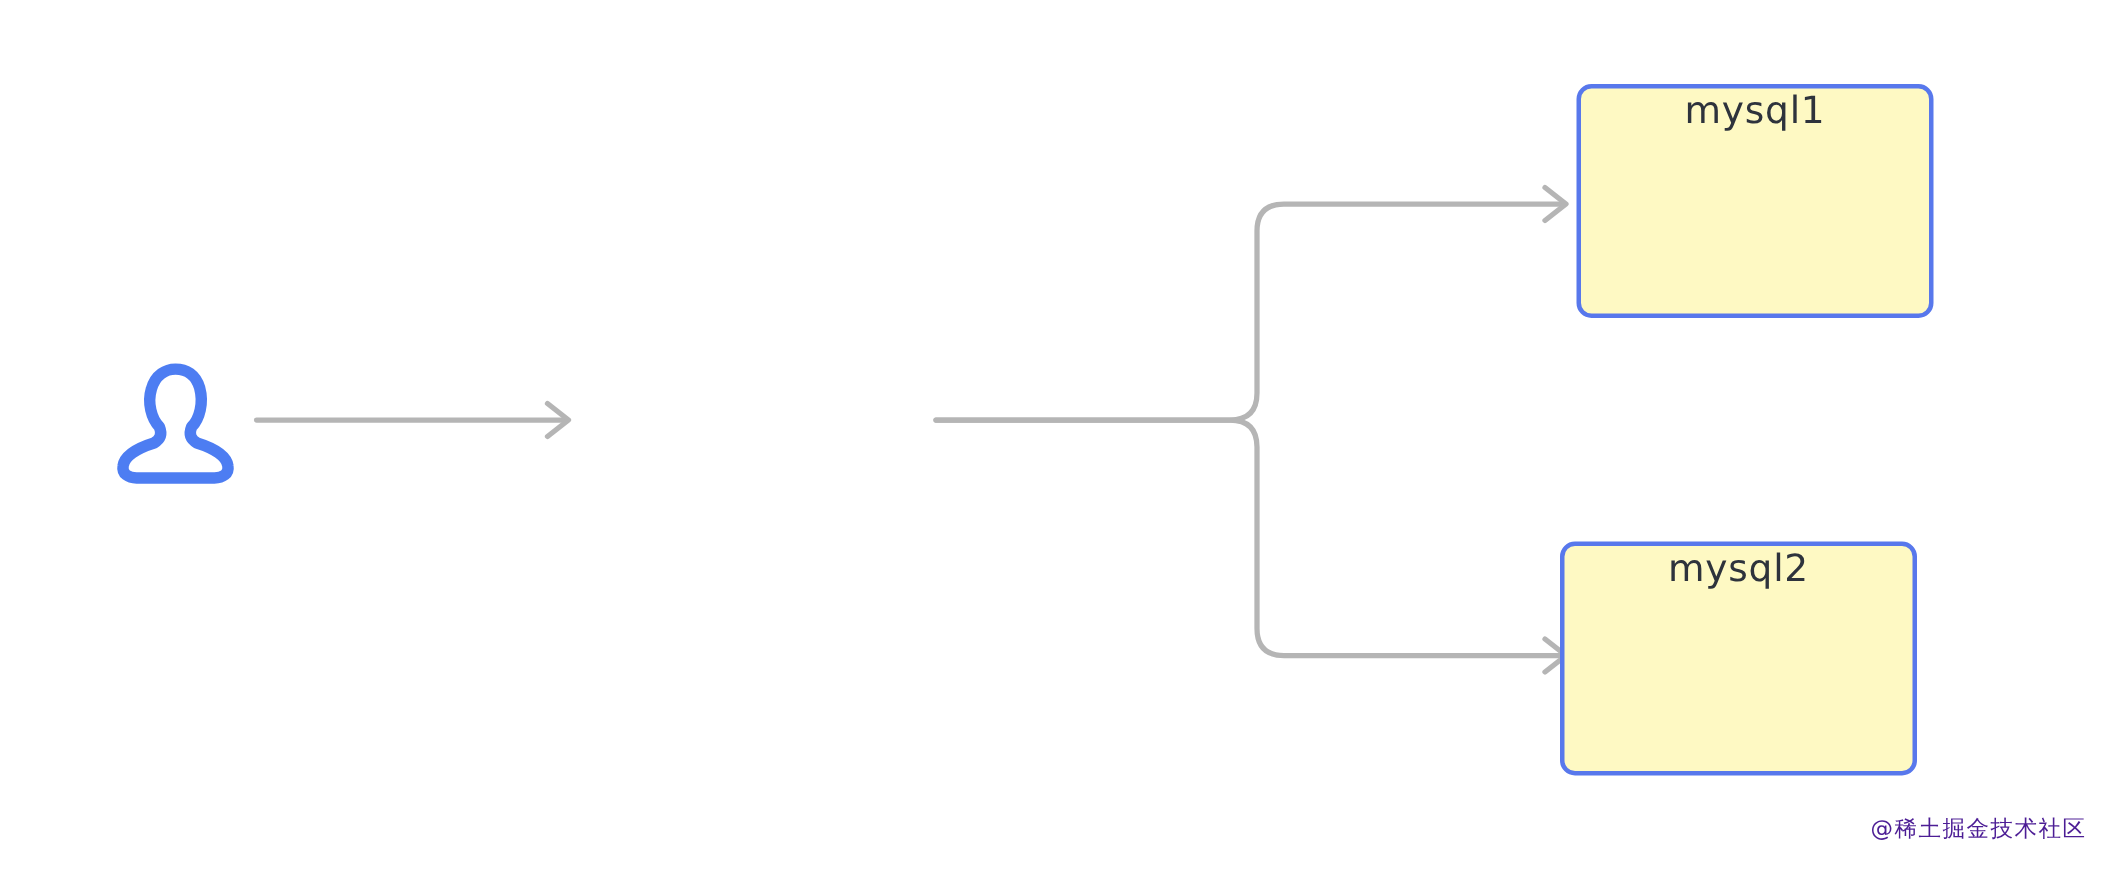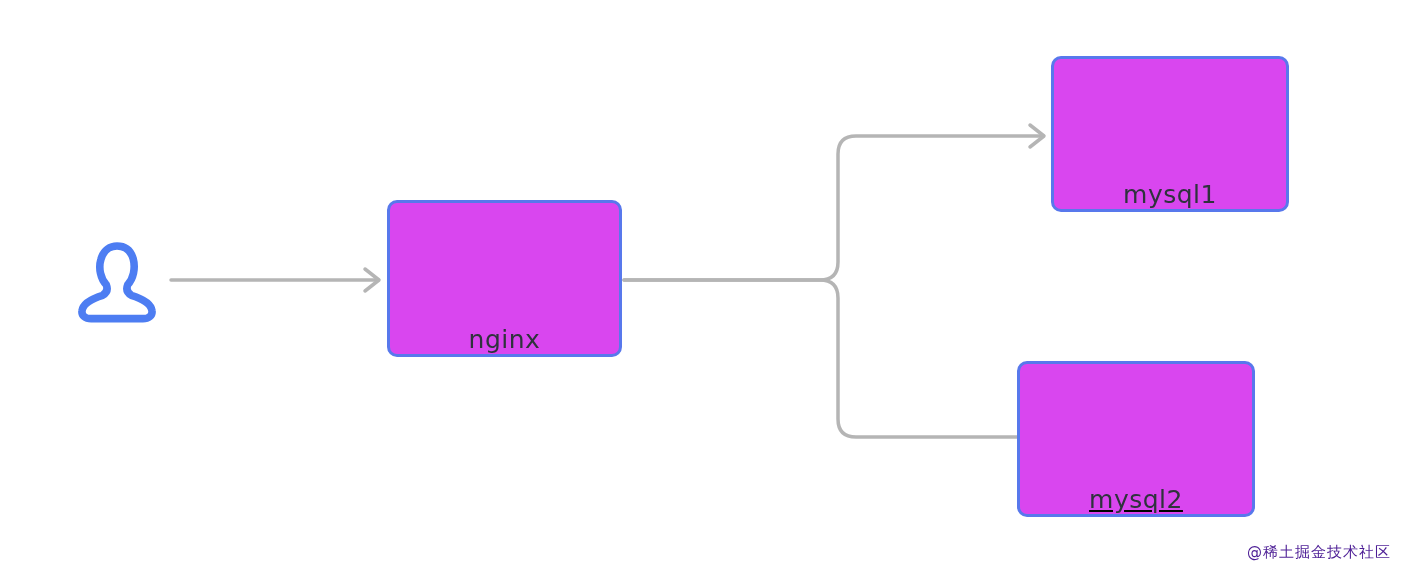--- a/index.html
+++ b/index.html
@@ -19,35 +19,35 @@
     position: absolute;
     left: 0;
     top: 0;
     width: 1407px;
     height: 579px;
     pointer-events: none;
   }
   .node {
     position: absolute;
     box-sizing: border-box;
-    background: #d946ef;
+    background: #fef9c3;
     border: 3px solid #5878ec;
     border-radius: 10px;
     display: flex;
-    align-items: flex-end;
+    align-items: flex-start;
     justify-content: center;
   }
   .node-label {
     font-size: 25px;
     color: #2e333c;
     letter-spacing: 0.5px;
   }
   #node-nginx  { left: 387px;  top: 200px; width: 235px; height: 157px; }
   #node-mysql1 { left: 1051px; top: 56px;  width: 238px; height: 156px; }
-  #node-mysql2 { left: 1017px; top: 361px; width: 238px; height: 156px; text-decoration: underline; }
+  #node-mysql2 { left: 1040px; top: 361px; width: 238px; height: 156px; }
   #user-icon-wrap {
     position: absolute;
     left: 74px;
     top: 236px;
     width: 86px;
     height: 90px;
   }
   #watermark {
     position: absolute;
     right: 16px;
@@ -90,23 +90,20 @@
                C 58 57, 59 61, 64 64
                C 77 68, 86 74, 87 81
                C 88 87, 83 90, 77 90
                L 19 90
                C 13 90, 8 87, 9 81
                C 10 74, 19 68, 32 64
                C 37 61, 38 57, 36 52 Z"></path>
     </svg>
   </div>
 
-  <div class="node" id="node-nginx">
-    <span class="node-label">nginx</span>
-  </div>
 
   <div class="node" id="node-mysql1">
     <span class="node-label">mysql1</span>
   </div>
 
   <div class="node" id="node-mysql2">
     <span class="node-label">mysql2</span>
   </div>
 
   <span id="watermark">@稀土掘金技术社区</span>

